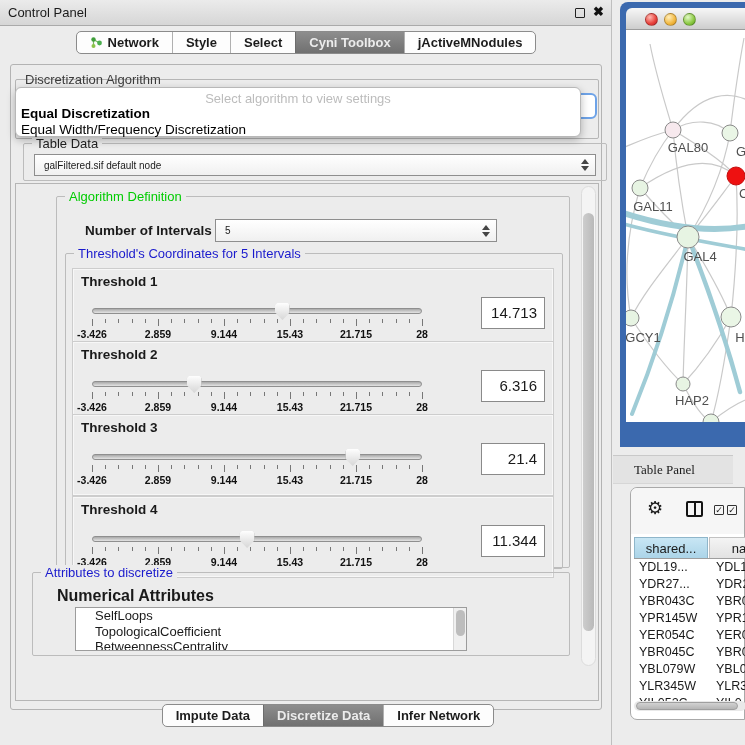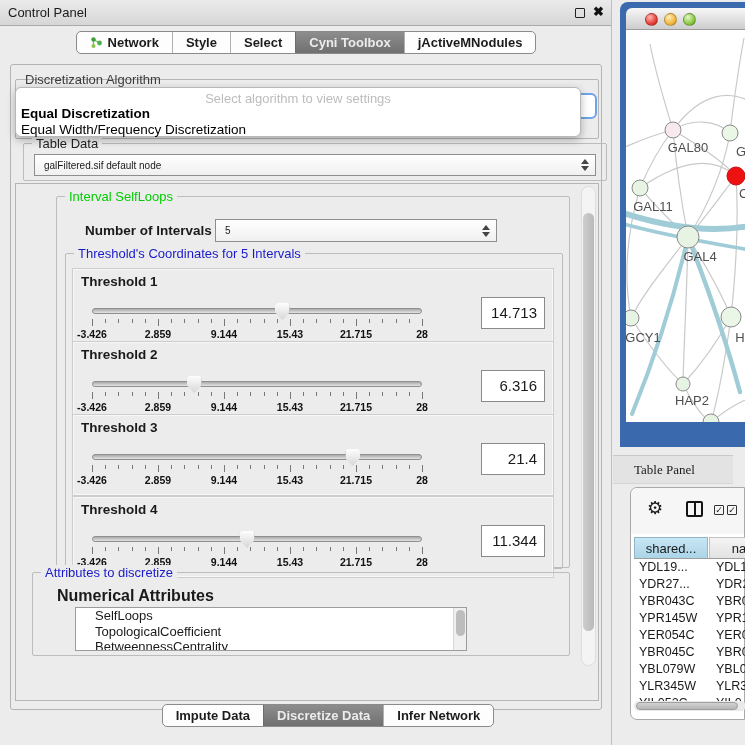--- a/index.html
+++ b/index.html
@@ -221,21 +221,21 @@
         <span class="spinner"></span>
       </div>
     </div>
 
     <div id="outer-panel">
       <div id="cp-vscroll">
         <div class="thumb"></div>
       </div>
 
       <div id="interval-group" class="tgroup">
-        <span class="gtitle green">Interval SelfLoops</span>
+        <span class="gtitle green">Algorithm Definition</span>
         <span id="noi-label">Number of Intervals</span>
         <div id="noi-combo" class="combo">
           <span class="cv">5</span>
           <span class="spinner"></span>
         </div>
 
         <div id="thresh-group" class="tgroup">
           <span class="gtitle blue">Threshold's Coordinates for 5 Intervals</span>
           <div id="thresholds-container">
               <div class="threshold-box" style="top: 14px;">

